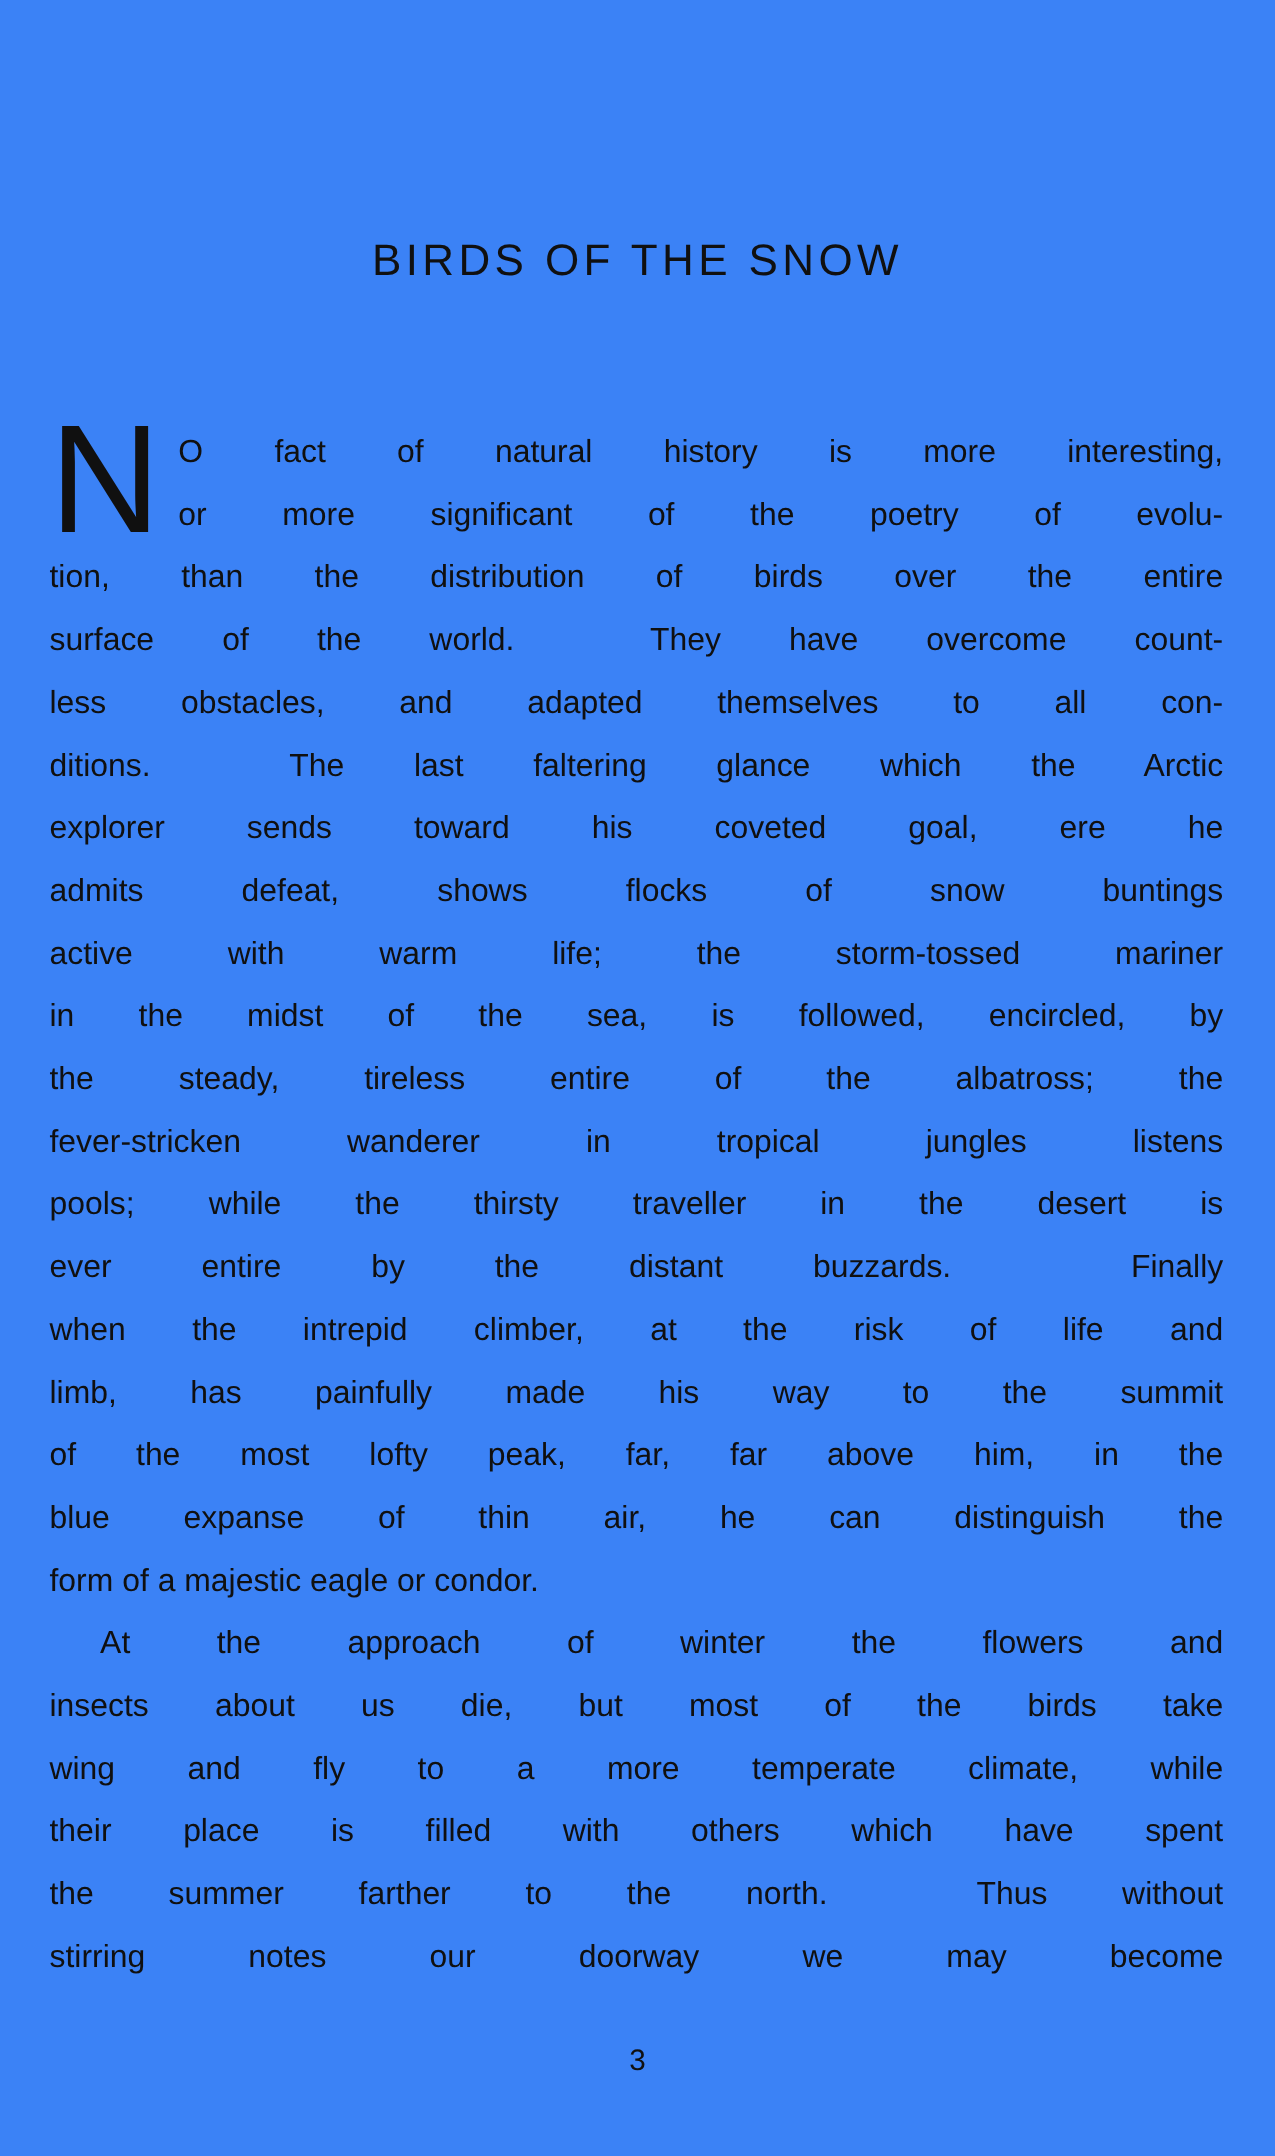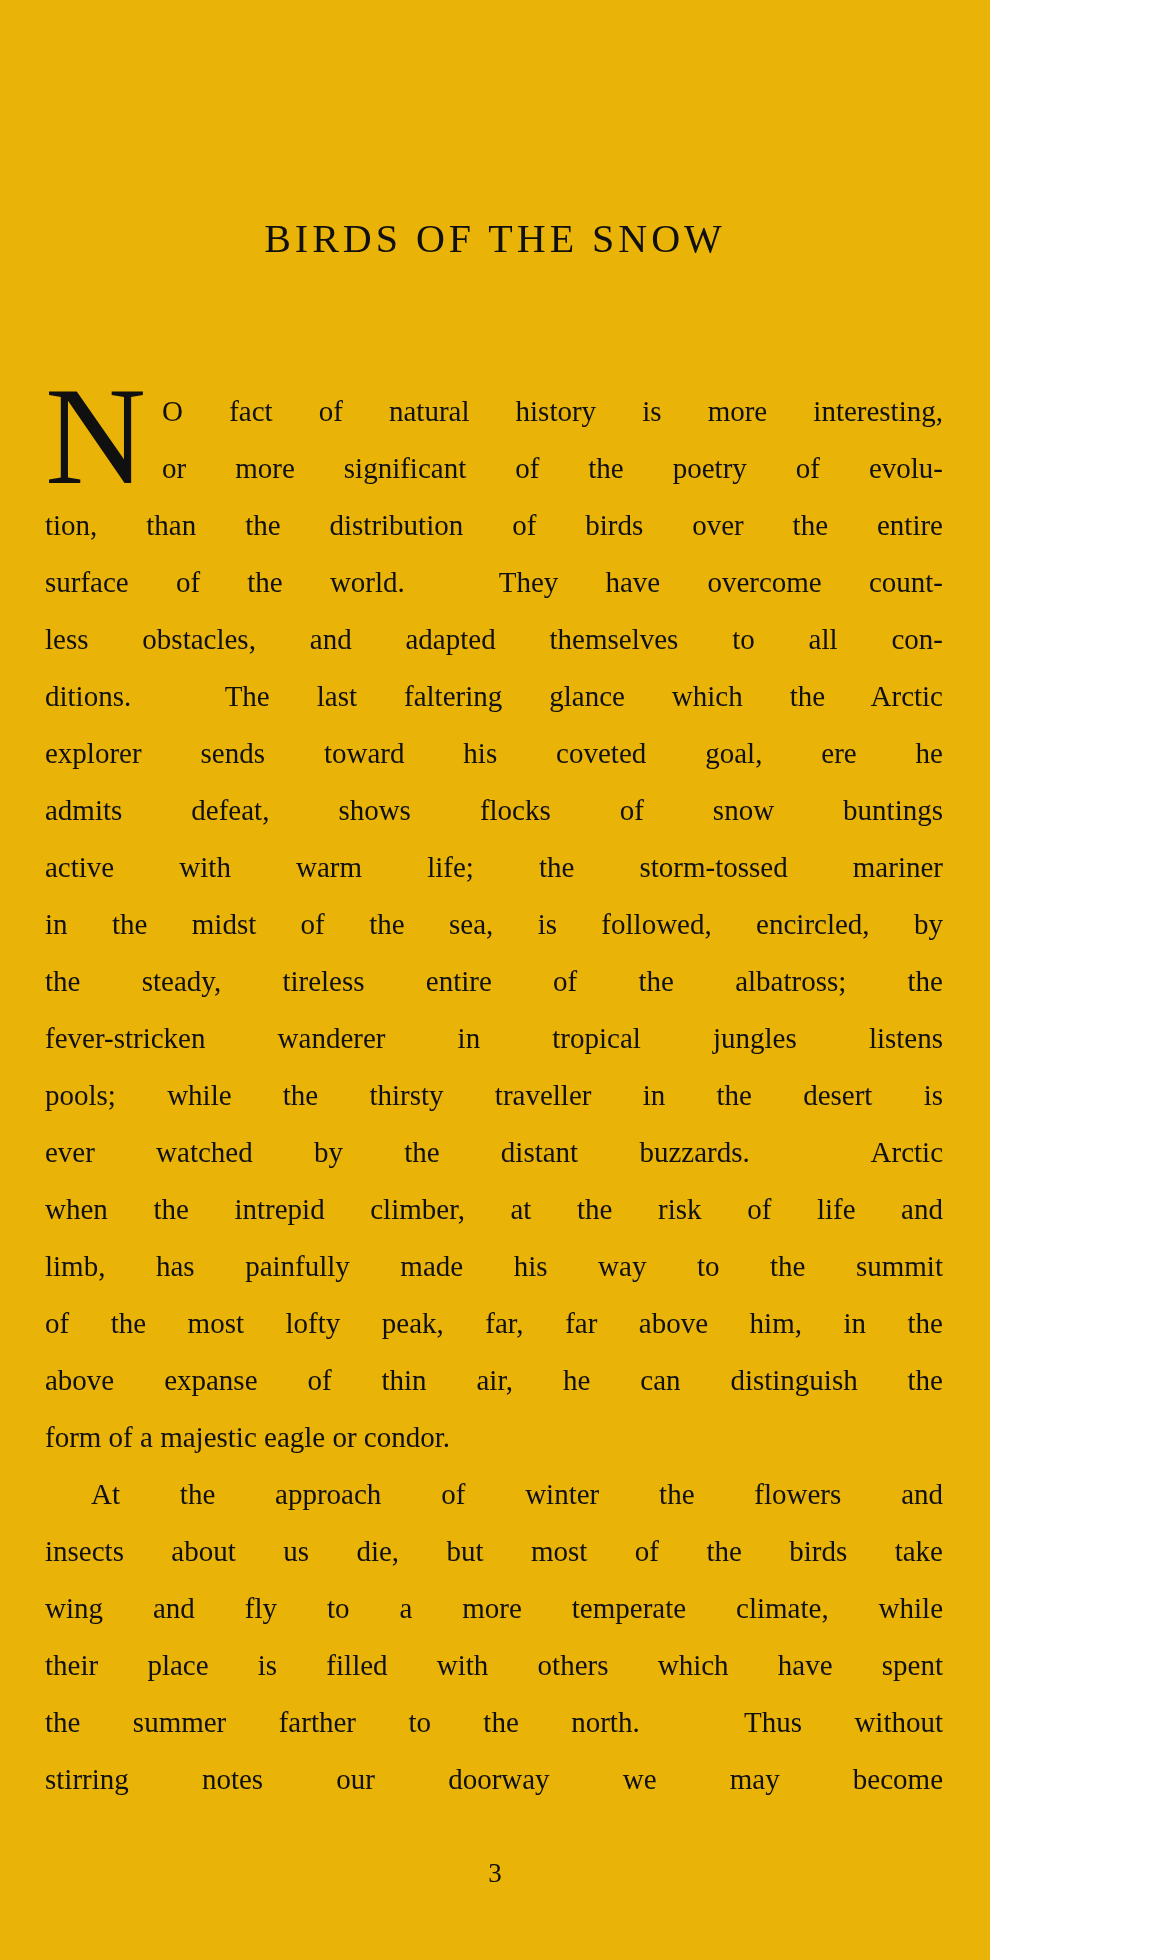--- a/index.html
+++ b/index.html
@@ -2,25 +2,25 @@
 <html><head>
 <meta charset="utf-8">
 <style>
   html, body {
     margin: 0;
     padding: 0;
     background: #ffffff;
   }
   .page {
     position: relative;
-    width: 990px;
+    width: 1159px;
     height: 1960px;
-    background: #eab308;
+    background: #3b82f6;
     overflow: hidden;
-    font-family: Liberation Serif, serif;
+    font-family: Liberation Sans, sans-serif;
     color: #101010;
   }
   .chapter-title {
     position: absolute;
     top: 215px;
     left: 0;
     width: 100%;
     text-align: center;
     font-size: 40px;
     font-weight: normal;
@@ -90,25 +90,25 @@
         <div class="line">surface of the world.  They have overcome count-</div>
         <div class="line">less obstacles, and adapted themselves to all con-</div>
         <div class="line">ditions.  The last faltering glance which the Arctic</div>
         <div class="line">explorer sends toward his coveted goal, ere he</div>
         <div class="line">admits defeat, shows flocks of snow buntings</div>
         <div class="line">active with warm life; the storm-tossed mariner</div>
         <div class="line">in the midst of the sea, is followed, encircled, by</div>
         <div class="line">the steady, tireless entire of the albatross; the</div>
         <div class="line">fever-stricken wanderer in tropical jungles listens</div>
         <div class="line">pools; while the thirsty traveller in the desert is</div>
-        <div class="line">ever watched by the distant buzzards.  Arctic</div>
+        <div class="line">ever entire by the distant buzzards.  Finally</div>
         <div class="line">when the intrepid climber, at the risk of life and</div>
         <div class="line">limb, has painfully made his way to the summit</div>
         <div class="line">of the most lofty peak, far, far above him, in the</div>
-        <div class="line">above expanse of thin air, he can distinguish the</div>
+        <div class="line">blue expanse of thin air, he can distinguish the</div>
         <div class="line line-last">form of a majestic eagle or condor.</div>
       </div>
       <div class="para">
         <div class="line first-indent">At the approach of winter the flowers and</div>
         <div class="line">insects about us die, but most of the birds take</div>
         <div class="line">wing and fly to a more temperate climate, while</div>
         <div class="line">their place is filled with others which have spent</div>
         <div class="line">the summer farther to the north.  Thus without</div>
         <div class="line">stirring notes our doorway we may become</div>
       </div>

